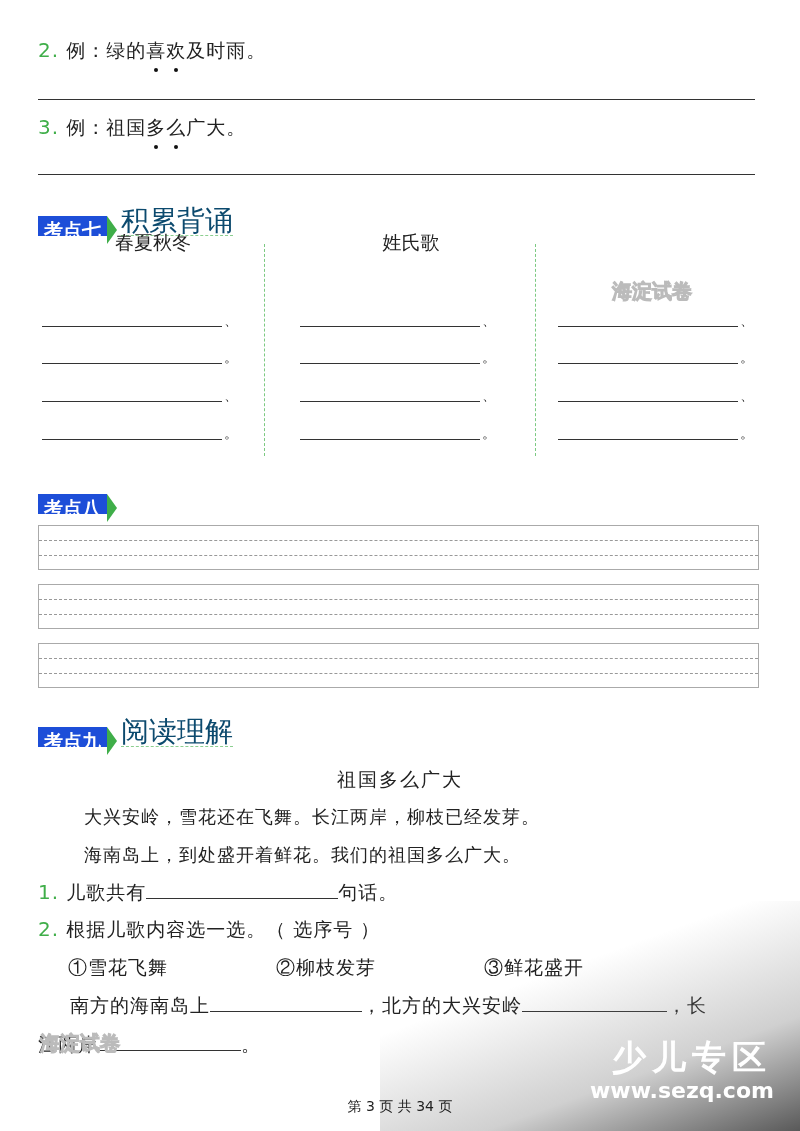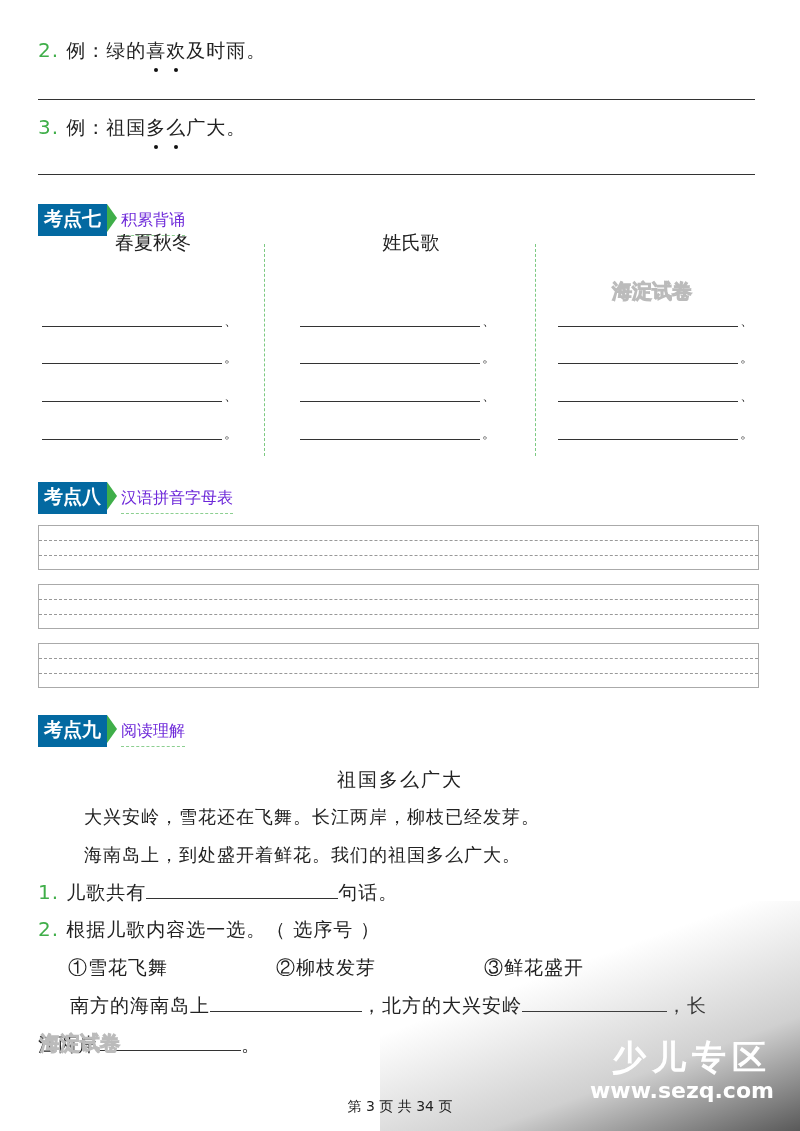--- a/index.html
+++ b/index.html
@@ -14,33 +14,33 @@
   .qnum { color: #3fae49; font-family: "DejaVu Sans", "Liberation Sans", sans-serif; font-size: 20px; }
   .dotted-char { position: relative; display: inline-block; }
   .dotted-char::after {
     content: ""; position: absolute; left: 50%; bottom: -8px; width: 4px; height: 4px;
     margin-left: -2px; border-radius: 50%; background: #111;
   }
   .answer-rule { position: absolute; left: 38px; width: 717px; height: 0; border-top: 1.5px solid #333; }
 
   .section-header { position: absolute; left: 38px; height: 30px; display: flex; align-items: flex-end; }
   .badge {
-    background: #0369a1; color: #fff; font-weight: bold;
+    background: #1d4ed8; color: #fff; font-weight: bold;
     font-family: "DejaVu Sans", "Liberation Sans", sans-serif;
-    font-size: 19px; height: 32px; line-height: 28px; padding: 0 6px 0 6px;
+    font-size: 19px; height: 20px; line-height: 28px; padding: 0 6px 0 6px;
     position: relative; margin-right: 14px;
   }
   .badge::after {
     content: ""; position: absolute; right: -10px; top: 0;
     border-top: 14px solid transparent; border-bottom: 14px solid transparent;
     border-left: 10px solid #3fae49;
   }
   .section-title {
-    color: #6d28d9; font-family: Liberation Mono, monospace;
-    font-size: 16px; border-bottom: 1.5px dashed #8ccf90; padding-bottom: 1px; line-height: 26px;
+    color: #0c4a6e; font-family: Liberation Sans, sans-serif;
+    font-size: 28px; border-bottom: 1.5px dashed #8ccf90; padding-bottom: 1px; line-height: 26px;
   }
 
   .col { position: absolute; top: 228px; width: 230px; height: 215px; }
   .col-title { text-align: center; font-size: 19px; margin-top: 2px; }
   .col-author { text-align: center; font-size: 18px; margin-top: 12px; }
   .blank-row { position: absolute; left: 4px; width: 180px; height: 0; border-top: 1.5px solid #333; }
   .blank-punct { position: absolute; left: 186px; font-size: 14px; }
   .divider { position: absolute; top: 244px; height: 212px; border-left: 1.5px dashed #7cc982; }
 
   .pinyin-box {
@@ -116,21 +116,20 @@
   <div class="blank-row" style="top:135px;"></div>
     <span class="blank-punct" style="top:121px;">。</span>
   <div class="blank-row" style="top:173px;"></div>
     <span class="blank-punct" style="top:159px;">、</span>
   <div class="blank-row" style="top:211px;"></div>
     <span class="blank-punct" style="top:197px;">。</span>
 </div>
 
 <div class="section-header" style="top:484px;">
   <span class="badge">考点八</span>
-  <span class="section-title">汉语拼音字母表</span>
 </div>
 
 <div class="pinyin-box" style="top:525px;">
   <div class="dl" style="top:14px;"></div>
     <div class="dl" style="top:29px;"></div>
 </div>
 <div class="pinyin-box" style="top:584px;">
   <div class="dl" style="top:14px;"></div>
     <div class="dl" style="top:29px;"></div>
 </div>

